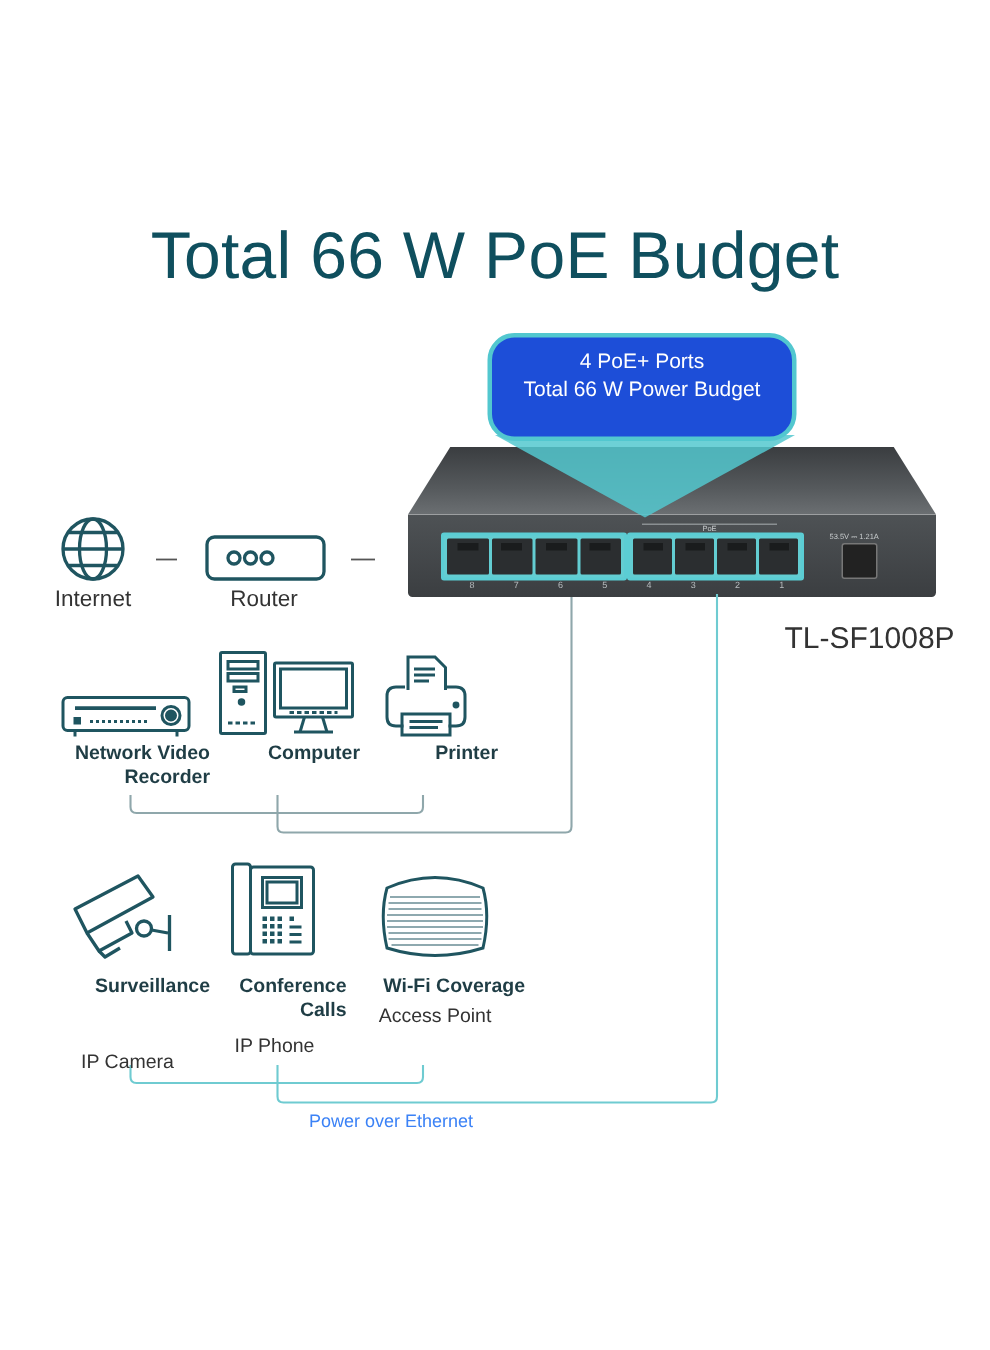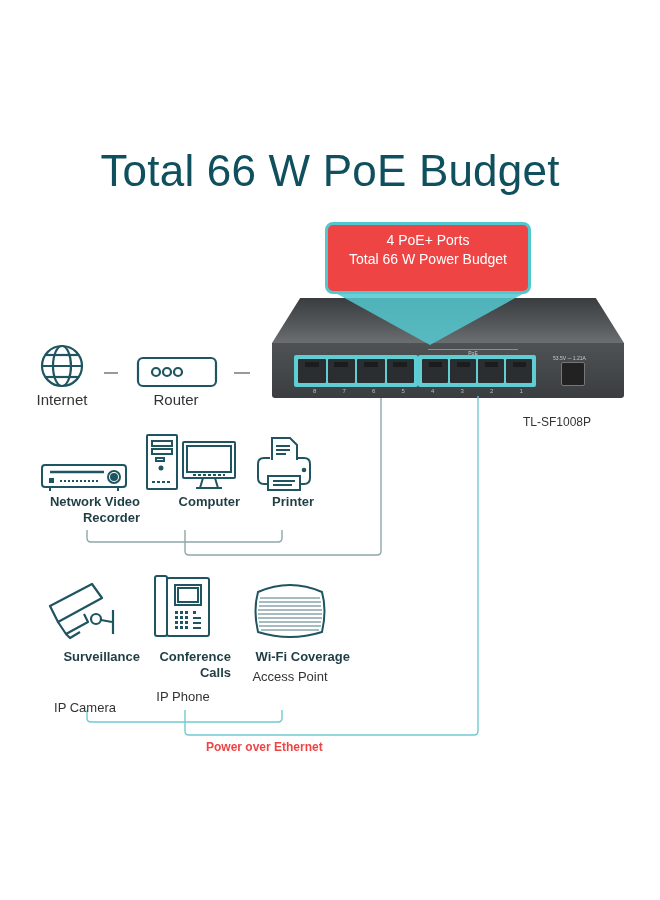--- a/index.html
+++ b/index.html
@@ -1,35 +1,35 @@
 <!DOCTYPE html>
 <html><head>
 <meta charset="utf-8">
 <style>
   html, body { margin: 0; padding: 0; background: #ffffff; }
   body { width: 660px; height: 900px; position: relative; overflow: hidden; font-family: "Liberation Sans", sans-serif; }
   .abs { position: absolute; }
   .title { left: 0; top: 146px; width: 660px; text-align: center; font-size: 44px; color: #0f4f5e; letter-spacing: 0.2px; }
-  .callout { left: 325px; top: 222px; width: 206px; height: 72px; background: #ef4444; border: 3px solid #52c7cf; border-radius: 8px; color: #fff; text-align: center; font-size: 14px; line-height: 19px; box-sizing: border-box; padding-top: 6px; z-index: 3; }
+  .callout { left: 325px; top: 222px; width: 206px; height: 72px; background: #1d4ed8; border: 3px solid #52c7cf; border-radius: 18px; color: #fff; text-align: center; font-size: 14px; line-height: 19px; box-sizing: border-box; padding-top: 6px; z-index: 3; }
   .callout-beam { left: 0; top: 0; z-index: 2; }
   .switch-top { left: 272px; top: 298px; width: 352px; height: 45px; background: linear-gradient(180deg,#3a3d40 0%,#55595c 60%,#6b6f72 100%); clip-path: polygon(8% 0, 92% 0, 100% 100%, 0 100%); }
   .switch-front { left: 272px; top: 343px; width: 352px; height: 55px; background: linear-gradient(180deg,#4e5255 0%,#3b3e41 100%); border-radius: 0 0 3px 3px; }
   .port-group { top: 355px; height: 32px; border: 2px solid #5bcdd4; box-sizing: border-box; border-radius: 2px; background: #63cdd2; display: flex; gap: 2px; padding: 2px; }
   .port { flex: 1; background: #2b2e30; border-radius: 1px; position: relative; }
   .port::before { content: ""; position: absolute; left: 25%; right: 25%; top: 3px; height: 5px; background: #1a1c1d; }
   .port-nums { top: 388px; display: flex; font-size: 6px; color: #b7bcbf; }
   .port-nums span { flex: 1; text-align: center; }
   .poe-label { left: 428px; top: 349px; width: 90px; font-size: 5px; color: #c9cdcf; text-align: center; border-top: 1px solid #8a8f92; }
   .dc { left: 561px; top: 362px; width: 22px; height: 22px; background: #222; border: 1px solid #777; border-radius: 2px; }
   .dc-label { left: 553px; top: 355px; font-size: 5px; color: #c9cdcf; }
-  .model { left: 523px; top: 415px; font-size: 12px; color: #333; }
+  .model { left: 523px; top: 415px; font-size: 20px; color: #333; }
   .lbl { font-size: 15px; color: #333; text-align: center; }
   .blbl { font-size: 13px; color: #1f3d45; font-weight: bold; text-align: right; line-height: 16px; }
   .nlbl { font-size: 13px; color: #333; text-align: center; line-height: 16px; }
-  .poe-text { left: 206px; top: 740px; font-size: 12px; color: #ef4444; font-weight: bold; }
+  .poe-text { left: 206px; top: 740px; font-size: 12px; color: #3b82f6; }
   svg { position: absolute; left: 0; top: 0; }
 </style>
 </head>
 <body>
 
 <div class="abs title">Total 66 W PoE Budget</div>
 
 <svg class="callout-beam" width="660" height="900">
   <polygon points="330,290 530,290 430,345" fill="#54c8cf" opacity="0.85"></polygon>
 </svg>
@@ -141,21 +141,21 @@
     <path d="M272,460 v-22 h18 l7,7 v15"></path>
     <line x1="276" y1="446" x2="290" y2="446"></line>
     <line x1="276" y1="450" x2="290" y2="450"></line>
     <line x1="276" y1="454" x2="286" y2="454"></line>
     <rect x="268" y="476" width="32" height="14"></rect>
     <line x1="273" y1="481" x2="295" y2="481"></line>
     <line x1="273" y1="485" x2="292" y2="485"></line>
     <circle cx="304" cy="470" r="1.3" fill="#1f5560"></circle>
   </g>
 </svg>
-<div class="abs blbl" style="left:234px;top:494px;width:80px;">Printer</div>
+<div class="abs blbl" style="left:252px;top:494px;width:80px;">Printer</div>
 
 <svg width="660" height="900">
   <g fill="none" stroke="#1f5560" stroke-width="2.2" stroke-linejoin="round">
     <path d="M50,606 l42,-22 l10,14 l-44,24 z"></path>
     <path d="M58,622 l8,12 l22,-12 l-4,-8"></path>
     <path d="M66,634 l4,4 l10,-6"></path>
     <circle cx="96" cy="619" r="5"></circle>
     <line x1="101" y1="620" x2="112" y2="622"></line>
     <line x1="113" y1="610" x2="113" y2="634"></line>
   </g>

